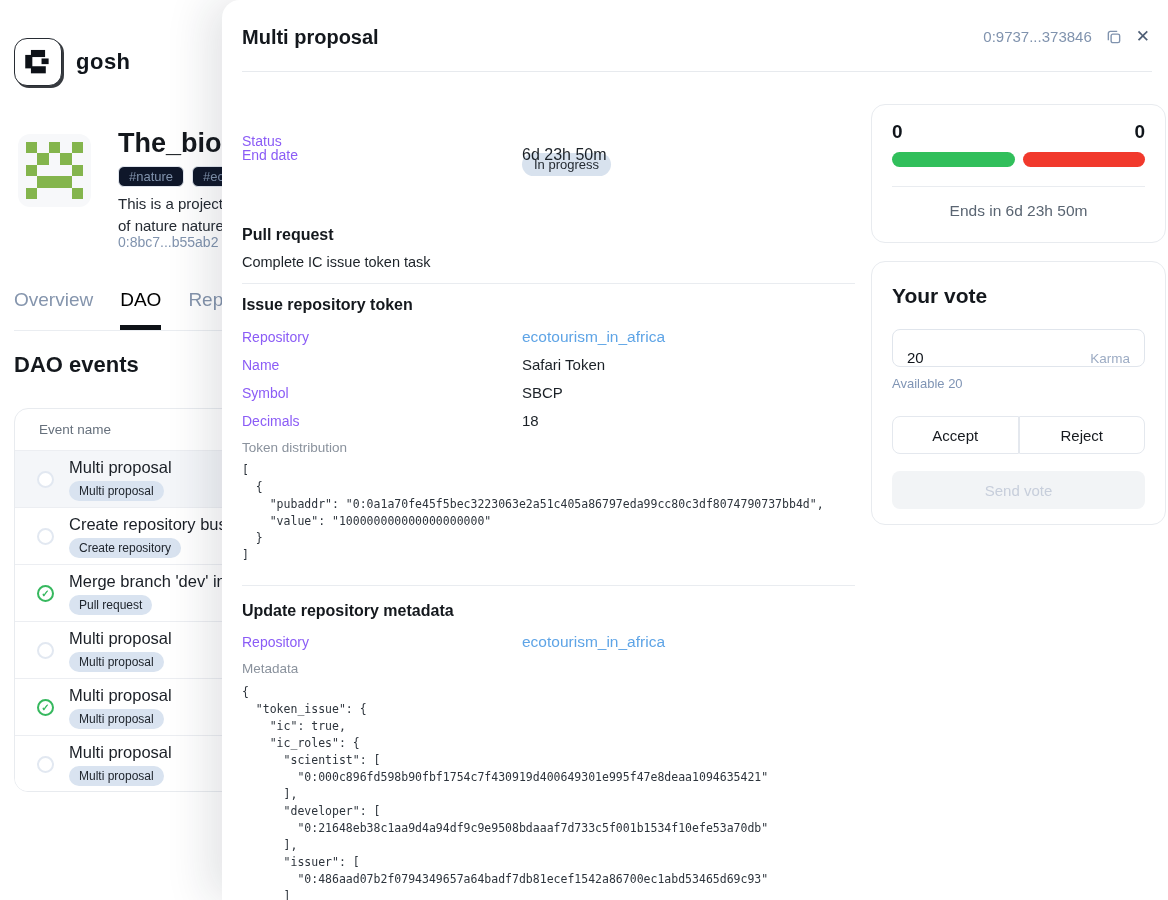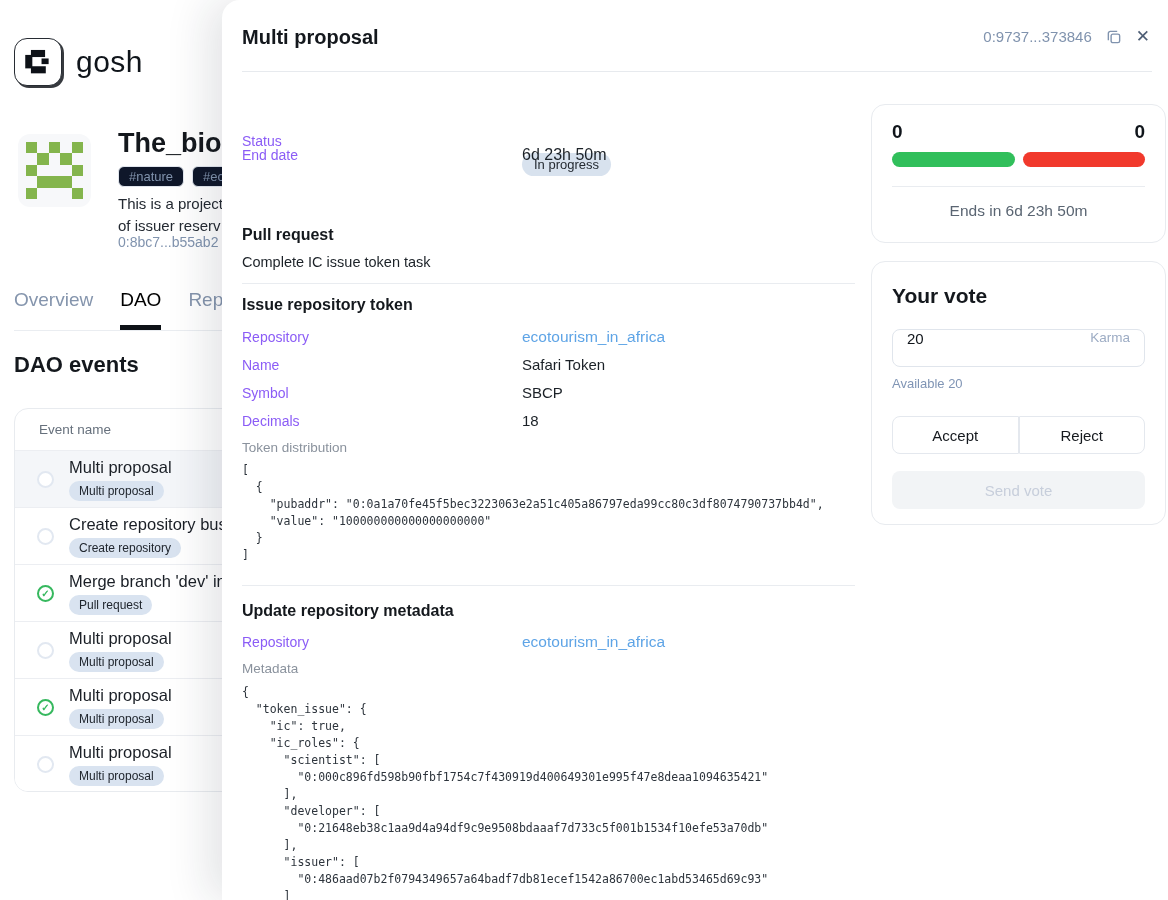--- a/index.html
+++ b/index.html
@@ -7,21 +7,21 @@
   .stage {
     position:relative; width:1168px; height:900px; overflow:hidden;
     font-family:"Liberation Sans", sans-serif; color:#161b22; background:#fff;
   }
   
   .page { position:absolute; inset:0; }
   .logo-row { position:absolute; left:14px; top:38px; display:flex; align-items:center; gap:14px; }
   .logo-mark { width:48px; height:48px; border-radius:13px; background:#fff;
     border:1.5px solid #272c33; box-shadow:2px 2px 0 rgba(20,24,29,.85);
     display:flex; align-items:center; justify-content:center; }
-  .logo-text { font-size:30px; font-weight:400; color:#10151b; letter-spacing:.5px; }
+  .logo-text { font-size:22px; font-weight:700; color:#10151b; letter-spacing:.5px; }
   .avatar { position:absolute; left:18px; top:134px; width:73px; height:73px;
     border-radius:12px; background:#f7f8fa; display:flex; align-items:center; justify-content:center; }
   .project-title { position:absolute; left:118px; top:128px; font-size:27px; font-weight:600;
     color:#14181d; white-space:nowrap; }
   .tags { position:absolute; left:118px; top:166px; display:flex; gap:8px; }
   .tag { border:1px solid #e1e6ee; border-radius:6px; padding:2px 10px; font-size:13px;
     color:#8193ad; white-space:nowrap; background:#0f172a; }
   .desc { position:absolute; left:118px; top:193px; font-size:15px; line-height:22px;
     color:#242a32; white-space:nowrap; }
   .addr-row { position:absolute; left:118px; top:234px; display:flex; align-items:center; gap:7px;
@@ -75,21 +75,21 @@
     border-radius:14px; background:#fff; padding:16px 20px; }
   .votes-card { top:104px; height:139px; }
   .counts { display:flex; justify-content:space-between; font-size:19px; font-weight:700; color:#10151b; }
   .bars { display:flex; gap:8px; margin-top:9px; }
   .bar { flex:1; height:15px; border-radius:8px; }
   .votes-divider { border-top:1px solid #e9ecf0; margin-top:19px; }
   .ends-text { margin-top:15px; text-align:center; font-size:15.5px; color:#5a6572; }
   .vote-card { top:261px; height:264px; }
   .vote-heading { font-size:21px; font-weight:600; color:#14181d; margin-top:6px; }
   .vote-input-wrap { margin-top:21px; height:38px; border:1px solid #e0e5ec; border-radius:8px;
-    display:flex; align-items:flex-start; padding:0 14px; }
+    display:flex; align-items:flex-end; padding:0 14px; }
   .vote-input { border:none; outline:none; flex:1; font-size:15px; font-weight:500; color:#10151b;
     font-family:"Liberation Sans", sans-serif; min-width:0; background:transparent; }
   .vote-unit { font-size:13.5px; color:#9dacc4; }
   .available { margin-top:9px; font-size:13px; color:#8095b5; }
   .btn-group { margin-top:25px; display:flex; height:38px; }
   .btn-half { flex:1; background:#fff; border:1px solid #e4e8ee; font-size:15px; font-weight:500;
     color:#15191e; cursor:pointer; font-family:"Liberation Sans", sans-serif; }
   .btn-half.left { border-radius:8px 0 0 8px; border-right-width:0.5px; }
   .btn-half.right { border-radius:0 8px 8px 0; border-left-width:0.5px; }
   .btn-send { margin-top:17px; width:100%; height:38px; border:none; border-radius:8px;
@@ -136,21 +136,21 @@
 
     <div class="project-title">The_biod</div>
 
     <div class="tags">
       <span class="tag">#nature</span>
       <span class="tag">#eco</span>
     </div>
 
     <div class="desc">
       <div>This is a project</div>
-      <div>of issuer reserv</div>
+      <div>of nature nature</div>
     </div>
 
     <div class="addr-row">
       <span>0:8bc7...b55ab2</span>
       <svg width="14" height="14" viewBox="0 0 15 15">
         <path d="M10.5 2.2 H4 A1.8 1.8 0 0 0 2.2 4 v6.5" fill="none" stroke="#8093ae" stroke-width="1.3"></path>
         <rect x="4.8" y="4.8" width="8" height="8" rx="1.6" fill="#fff" stroke="#8093ae" stroke-width="1.3"></rect>
       </svg>
     </div>
 

